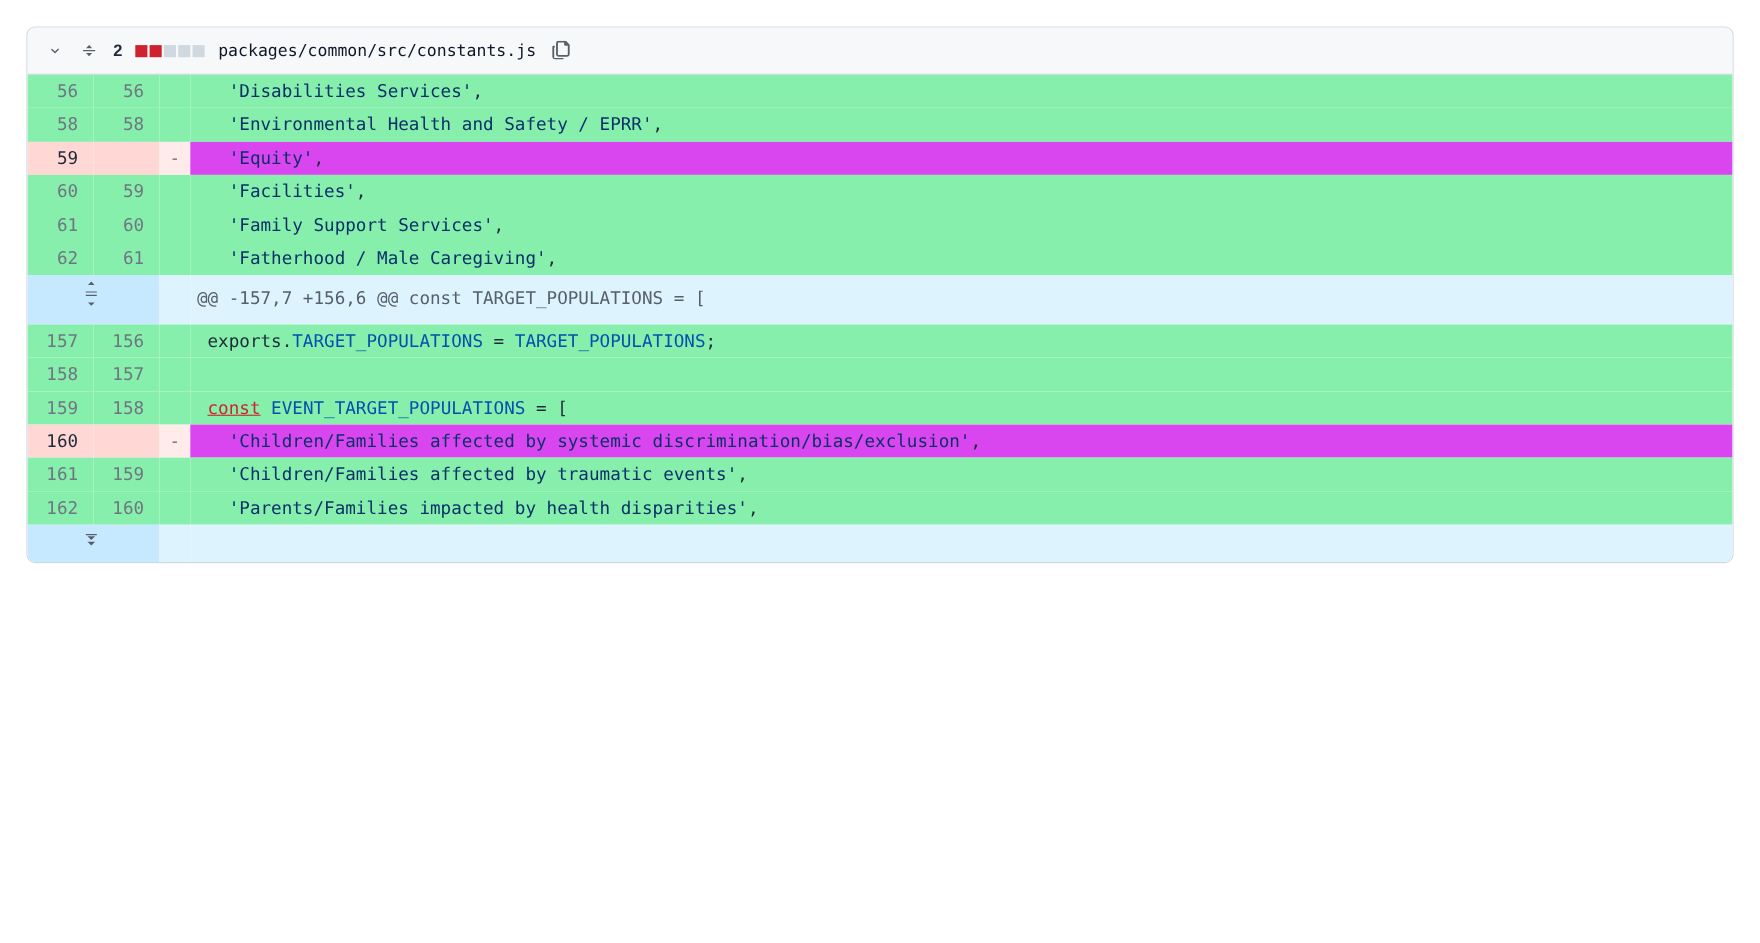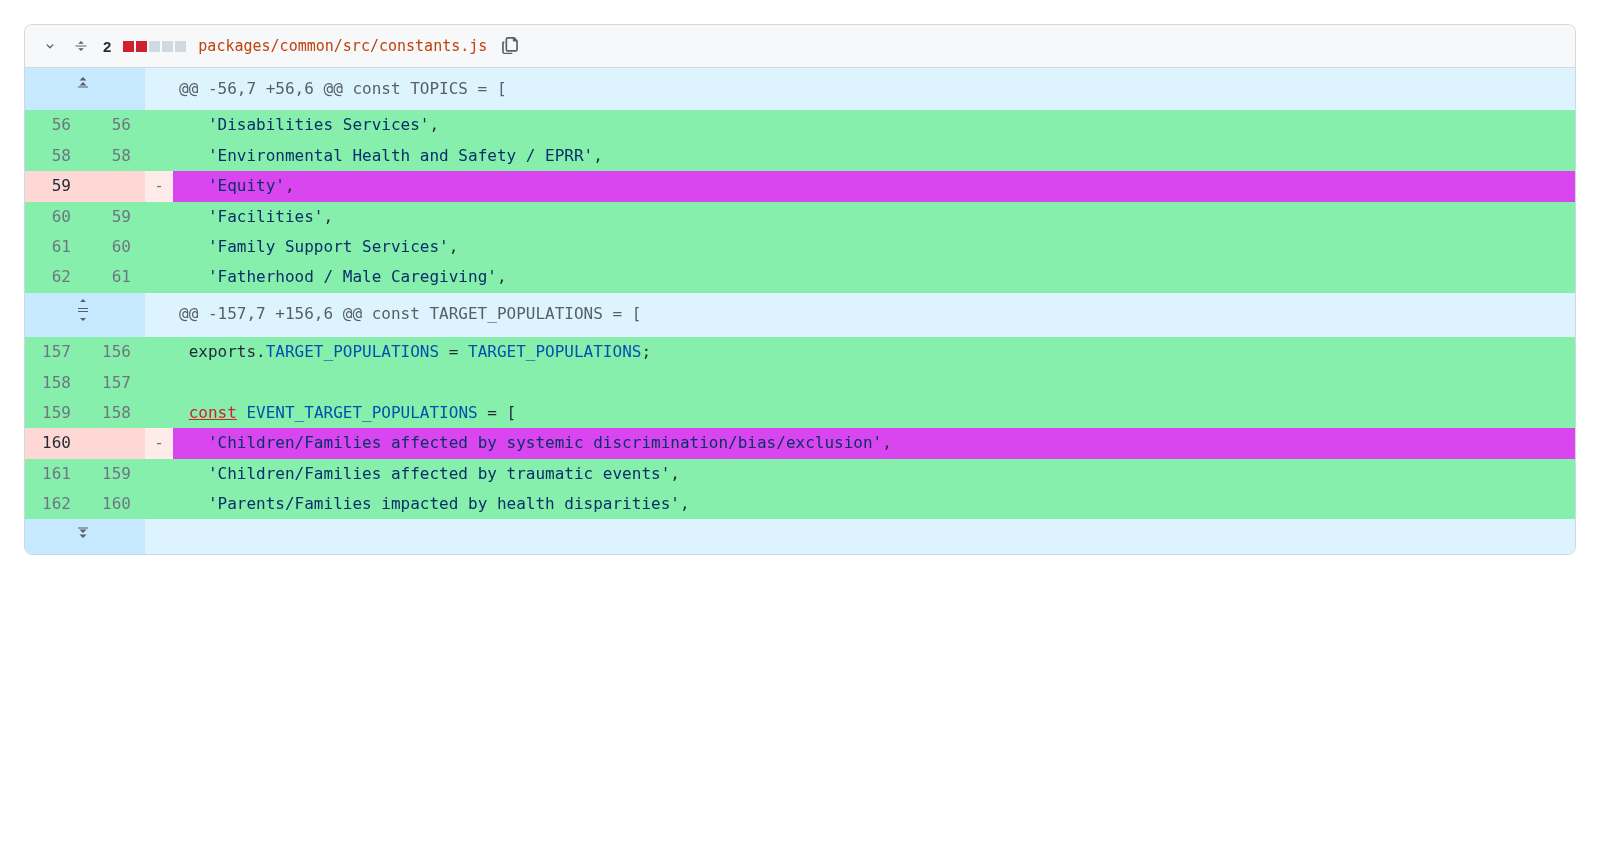--- a/index.html
+++ b/index.html
@@ -52,21 +52,21 @@
   }
   .diffstat-block {
     width: 11px;
     height: 11px;
   }
   .diffstat-del { background: #cf222e; }
   .diffstat-neutral { background: #d1d9e0; }
   .file-path {
     font-family: ui-monospace, SFMono-Regular, "SF Mono", Menlo, Consolas, monospace;
     font-size: 15px;
-    color: #c2410c;
+    color: #0f172a;
   }
   .copy-btn {
     width: 22px;
     height: 22px;
     display: inline-flex;
     align-items: center;
     justify-content: center;
     color: #57606a;
     cursor: pointer;
   }
@@ -151,27 +151,20 @@
     <span class="file-path">packages/common/src/constants.js</span>
     <span class="copy-btn">
       <svg width="18" height="18" viewBox="0 0 16 16" fill="currentColor">
           <path d="M4 2a2 2 0 0 1 2-2h5.5a1 1 0 0 1 .707.293l2.5 2.5A1 1 0 0 1 15 3.5V11a2 2 0 0 1-2 2H6a2 2 0 0 1-2-2V2Zm2-.5A.5.5 0 0 0 5.5 2v9a.5.5 0 0 0 .5.5h7a.5.5 0 0 0 .5-.5V4h-2a1 1 0 0 1-1-1V1.5H6ZM1 5a1 1 0 0 1 1-1h1v1.5H2.5v8A.5.5 0 0 0 3 14h7v1H3a2 2 0 0 1-2-2V5Z"></path>
         </svg>
     </span>
   </div>
 
   <table class="diff-table">
     <tbody id="diff-body">
-        <tr class="hunk">
-          <td class="num-col num-left" colspan="2"><span class="expand-icon"><svg width="16" height="16" viewBox="0 0 16 16" fill="#57606a">
-                <path d="M3 13.5h10v-1H3v1ZM8 3 4.5 6.5h7L8 3Zm0 5L4.5 11.5h7L8 8Z"></path>
-              </svg></span></td>
-          <td class="marker-col"></td>
-          <td class="code-col">@@ -56,7 +56,6 @@ const TOPICS = [</td>
-        </tr>
         <tr class="ctx">
           <td class="num-col num-left">56</td>
           <td class="num-col num-right">56</td>
           <td class="marker-col"> </td>
           <td class="code-col"><span class="tok-plain">   </span><span class="tok-str">'Disabilities Services'</span><span class="tok-plain">,</span></td>
         </tr>
         <tr class="ctx">
           <td class="num-col num-left">58</td>
           <td class="num-col num-right">58</td>
           <td class="marker-col"> </td>

